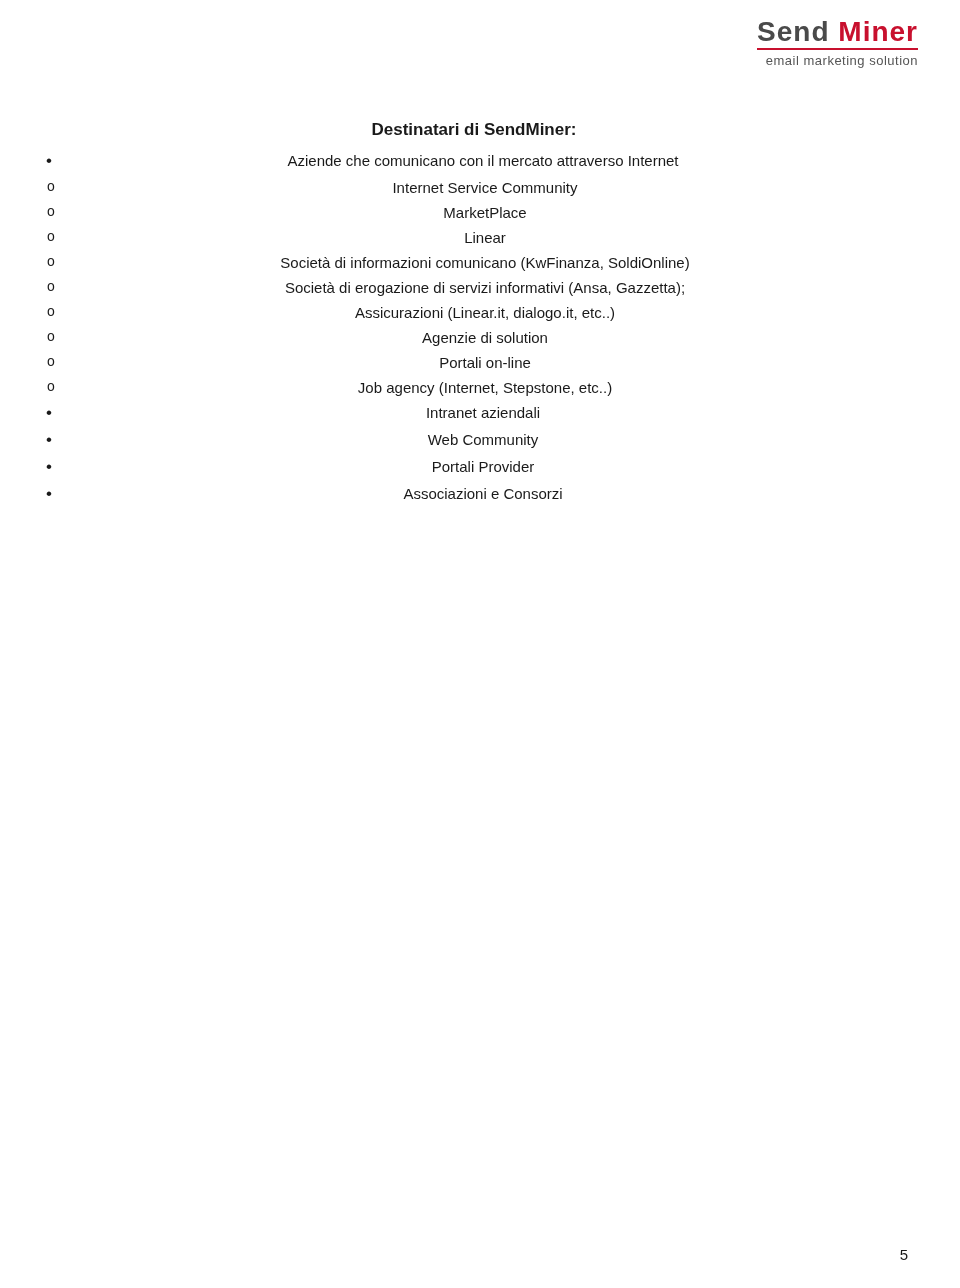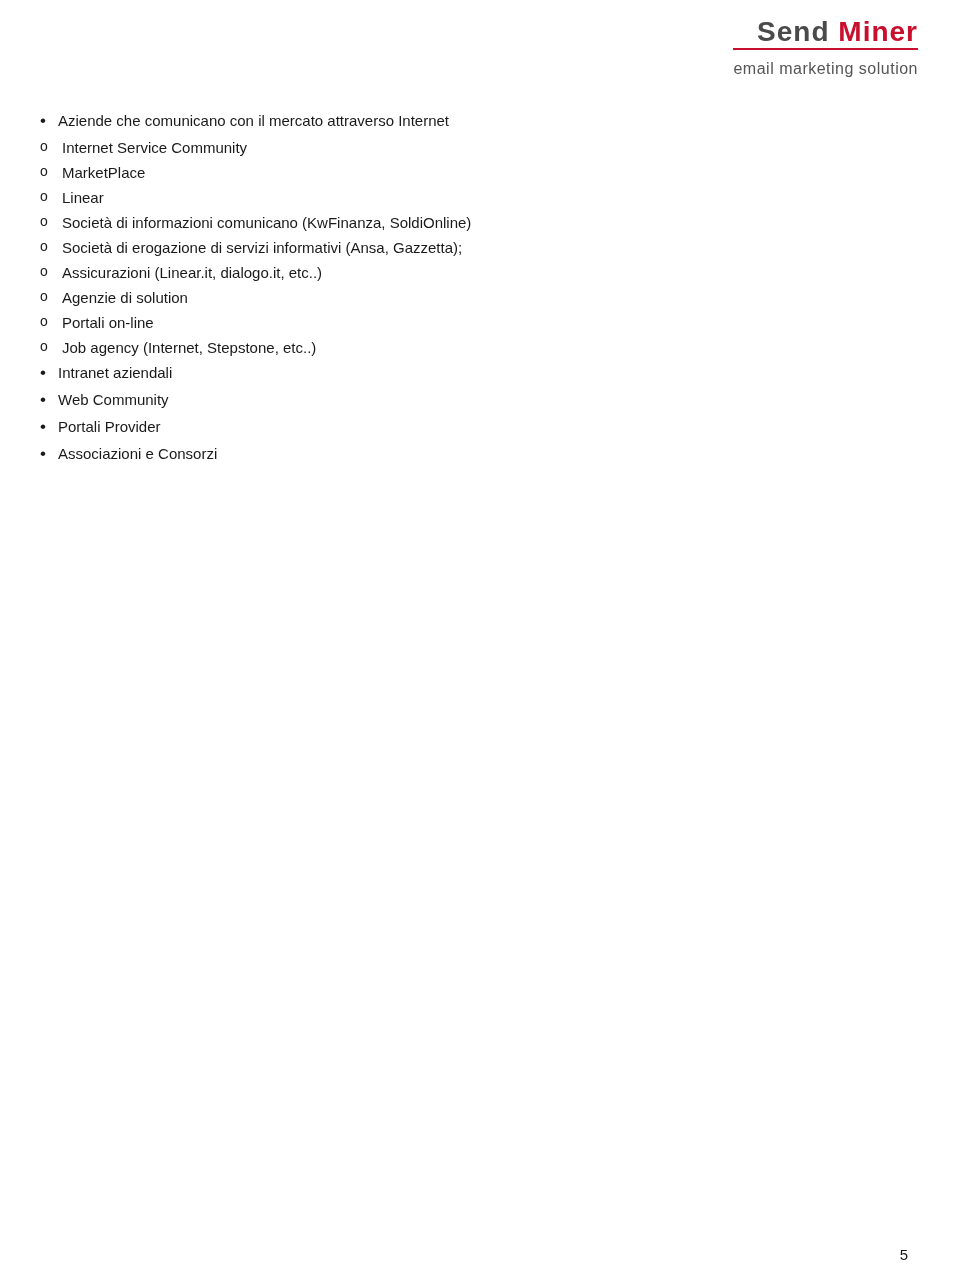--- a/index.html
+++ b/index.html
@@ -14,22 +14,23 @@
       background-color: #ffffff;
       font-family: Arial, Helvetica, sans-serif;
       font-size: 15px;
       color: #1a1a1a;
       position: relative;
     }
 
     .page-container {
       width: 948px;
       min-height: 1288px;
-      padding: 30px 40px 40px 40px;
+      padding: 40px 40px 40px 40px;
       position: relative;
+      text-align: center;
     }
 
     .header-logo {
       position: absolute;
       top: 18px;
       right: 30px;
       display: flex;
       flex-direction: column;
       align-items: flex-end;
     }
@@ -44,24 +45,24 @@
 
     .logo-text span.send {
       color: #4a4a4a;
     }
 
     .logo-text span.miner {
       color: #c8102e;
     }
 
     .logo-tagline {
-      font-size: 16px;
+      font-size: 13px;
       color: #555555;
       letter-spacing: 0.5px;
-      margin-top: 10px;
+      margin-top: 3px;
     }
 
     .logo-underline {
       width: 100%;
       height: 2px;
       background-color: #c8102e;
       margin-top: 2px;
     }
 
     .content {
@@ -144,20 +145,21 @@
     <div class="logo-text">
       <span class="send">Send</span>
       <span class="miner">Miner</span>
     </div>
     <div class="logo-underline"></div>
     <div class="logo-tagline">email marketing solution</div>
   </div>
 
   <div class="content">
 
+    <div class="main-title">Destinatari di SendMiner:</div>
 
     <ul class="bullet-list">
       <li>
         <span class="bullet-symbol">•</span>
         <span class="bullet-text">Aziende che comunicano con il mercato attraverso Internet</span>
       </li>
     </ul>
 
     <ul class="sub-list">
       <li>

